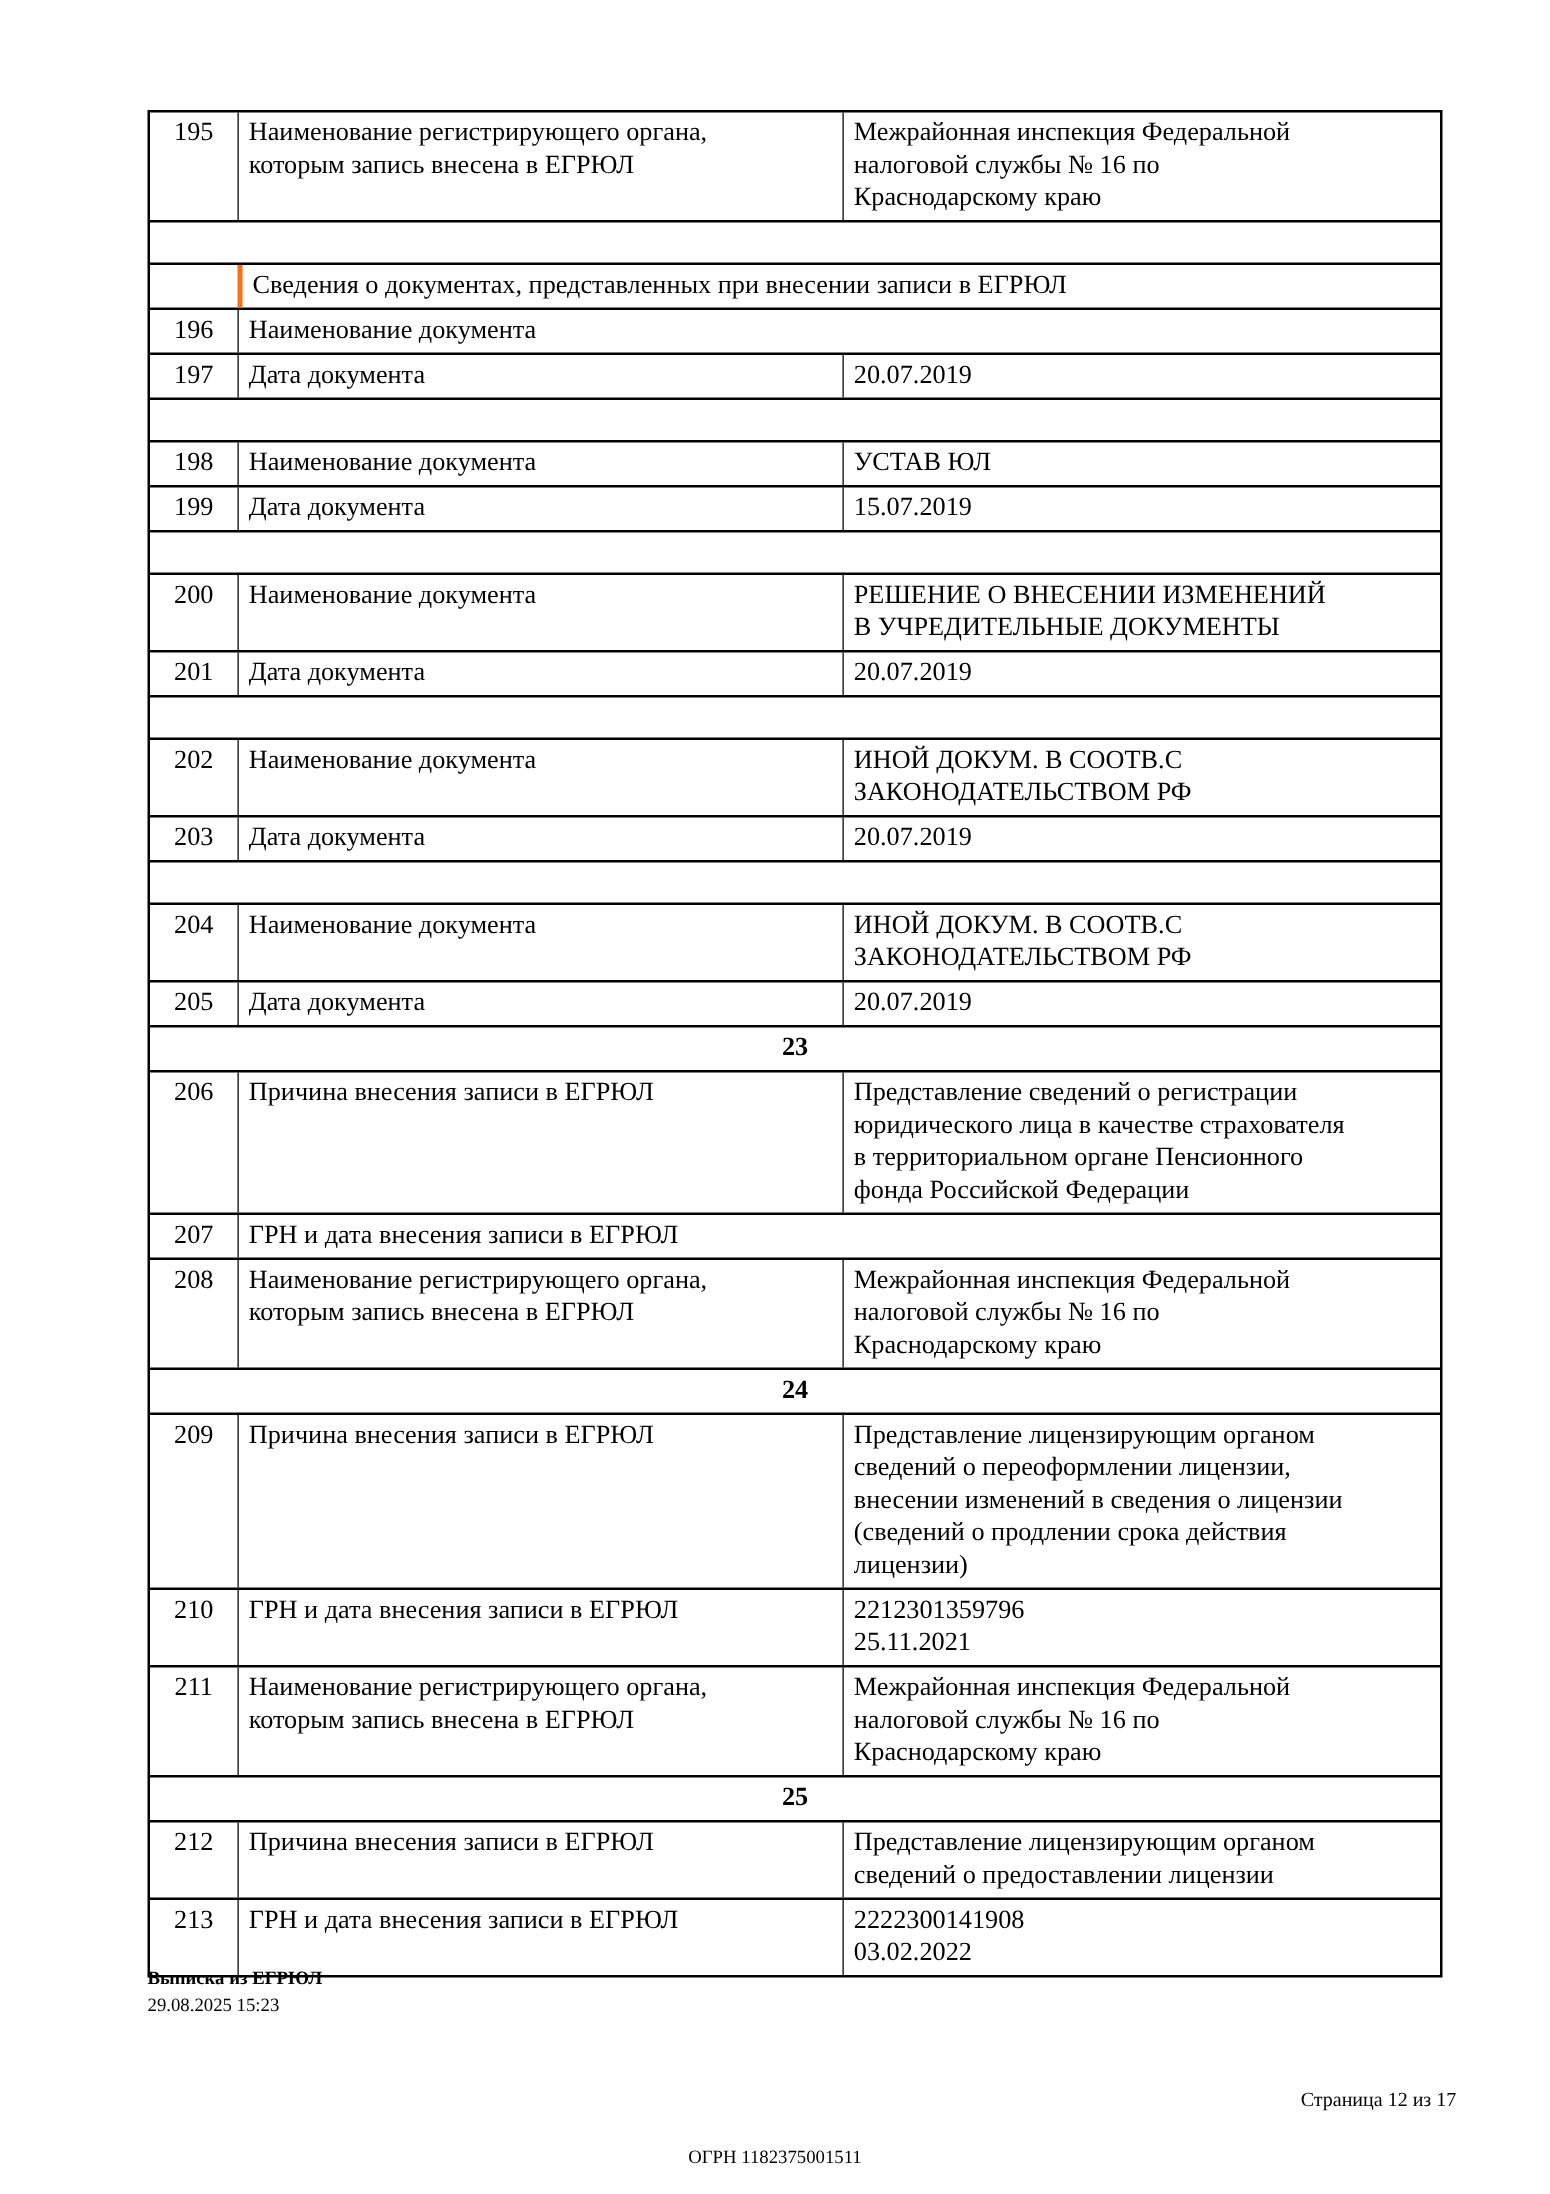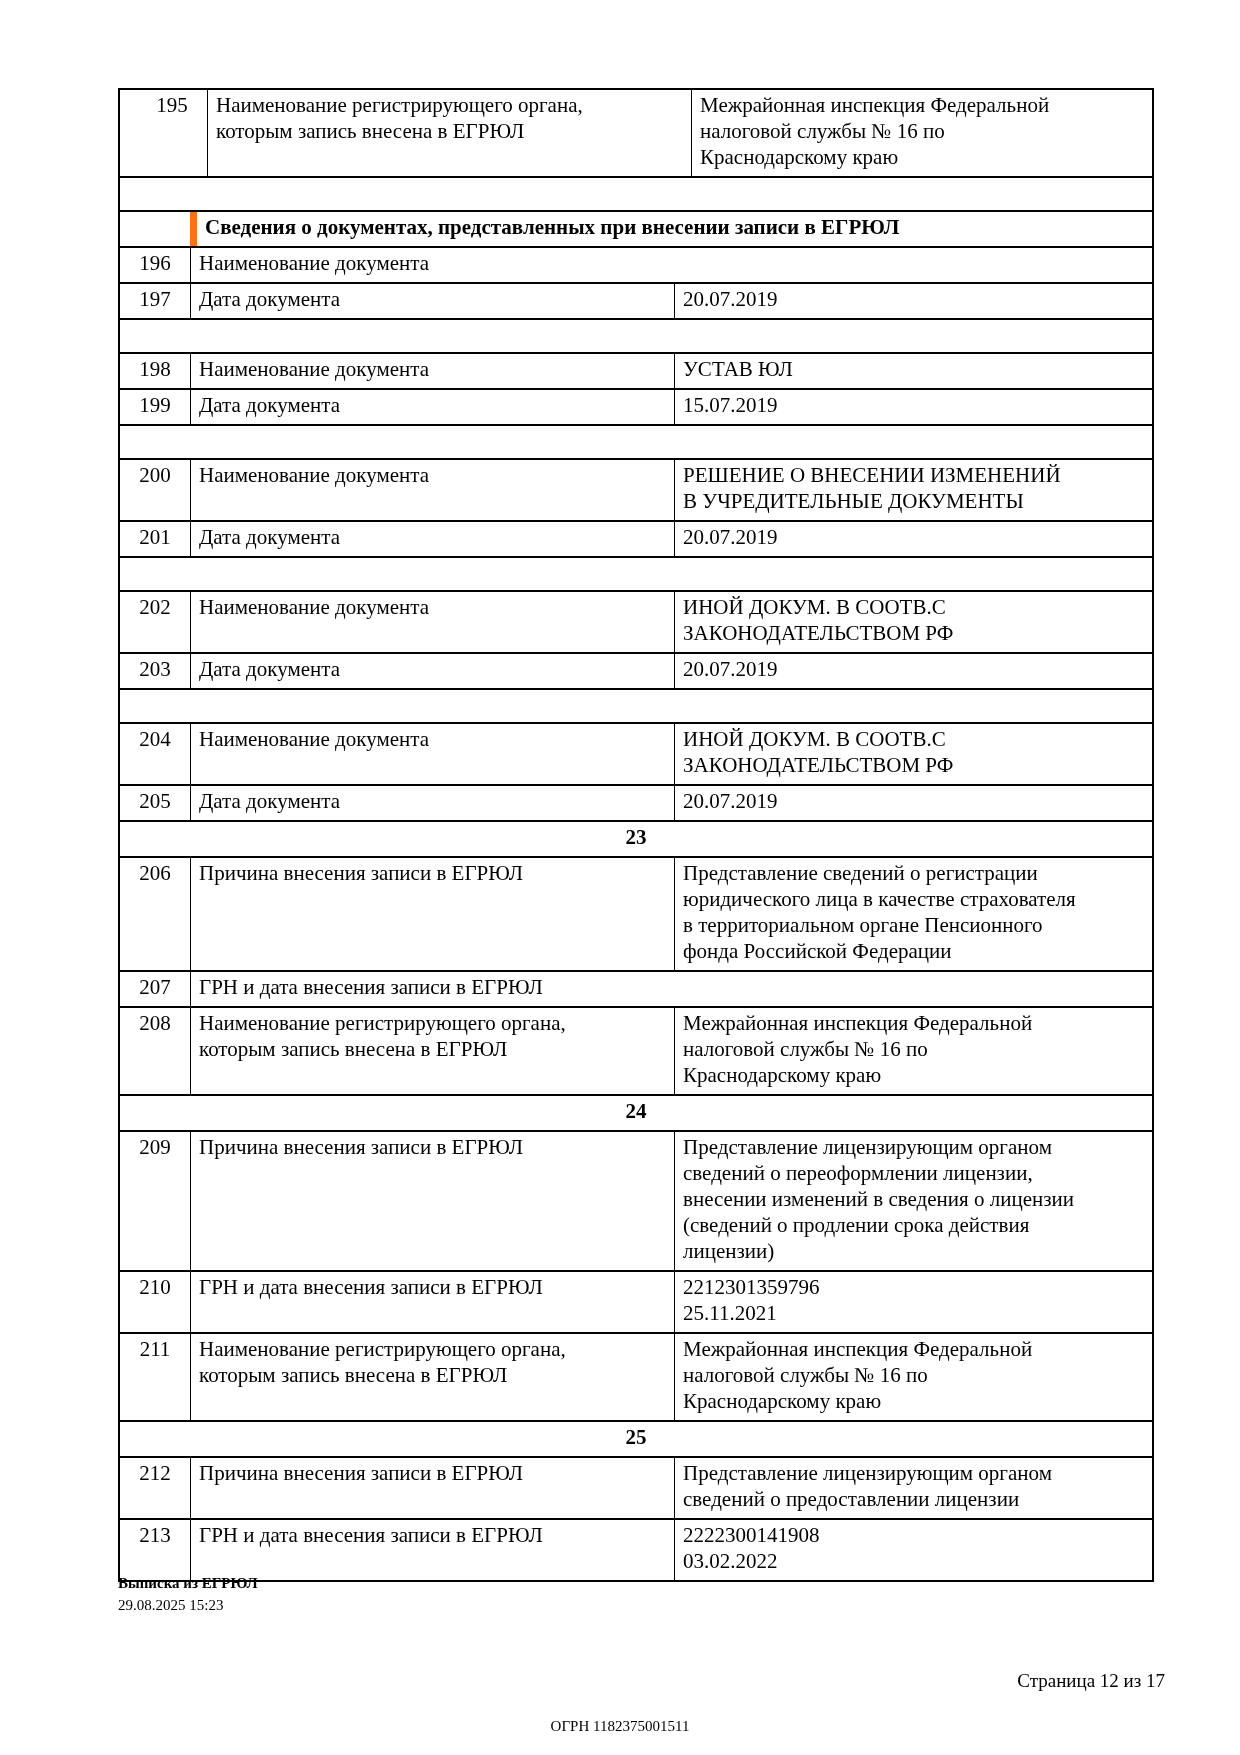--- a/index.html
+++ b/index.html
@@ -19,21 +19,21 @@
     top:88px;
     width:1036px;
     border:2px solid #000000;
   }
   .row {
     display:flex;
     border-top:2px solid #000000;
     min-height:34px;
     align-items:stretch;
   }
-  .row:first-child { border-top:none;margin-left:17px; }
+  .row:first-child { border-top:none; }
   .cell {
     font-size:21px;
     line-height:26px;
     padding:2px 8px 6px 8px;
     white-space:pre-line;
   }
   .cell.num {
     flex:0 0 70px;
     width:70px;
     text-align:center;
@@ -44,22 +44,21 @@
     flex:0 0 484px;
     width:484px;
     border-left:1px solid #000000;
   }
   .cell.value {
     flex:1;
     border-left:1px solid #000000;
   }
   .cell.merged {
     flex:1;
-    border-left:7px solid #f97316;
-    font-weight:bold;
+    border-left:4px solid #f97316;
   }
   .cell.full { flex:1; }
   .row.group .cell {
     text-align:center;
     font-weight:bold;
   }
   .footer-left {
     position:absolute;
     left:118px;
     top:1572px;
@@ -73,21 +72,21 @@
     top:1715px;
     width:1240px;
     text-align:center;
     font-size:15px;
     line-height:22px;
   }
   .footer-right {
     position:absolute;
     right:75px;
     top:1670px;
-    font-size:19px;
+    font-size:16px;
     line-height:22px;
     text-align:right;
   }
 </style>
 </head>
 <body>
 
 <div class="page">
 
   <div class="egrul-table" id="rows">

